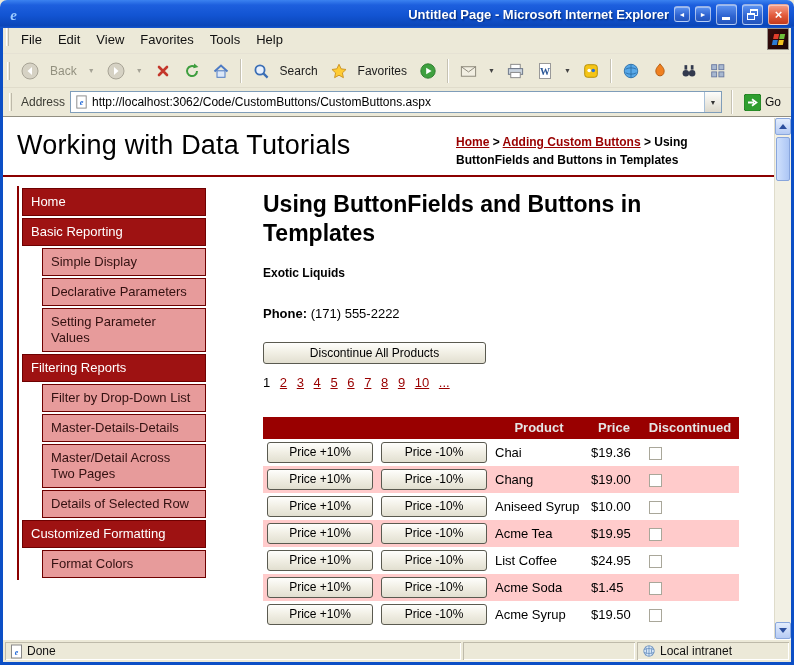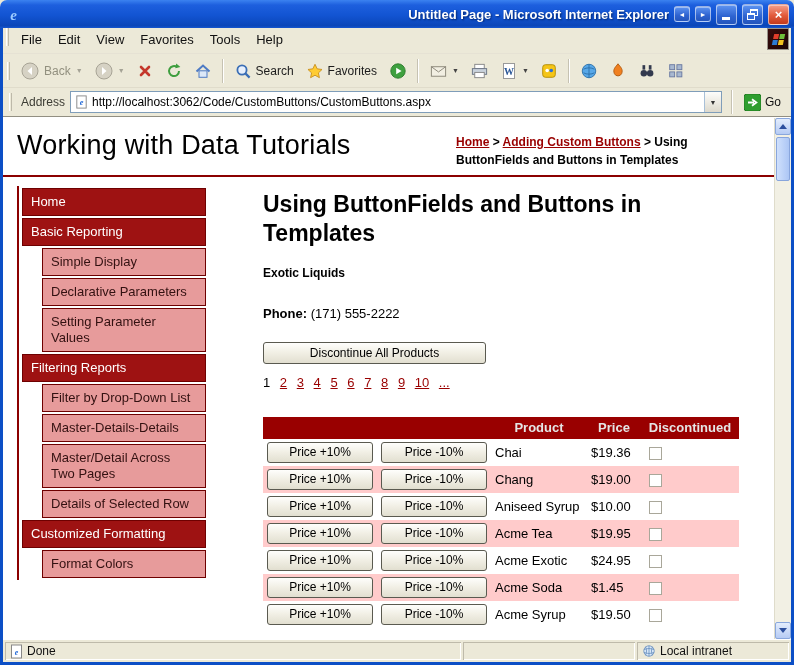--- a/index.html
+++ b/index.html
@@ -37,21 +37,21 @@
   .spring{ flex:1; }
   .winflag{ width:22px; height:22px; background:linear-gradient(135deg,#3A0D0D,#1C0404); border:1px solid #97938A;
     display:flex; align-items:center; justify-content:center; }
   .flag{ display:grid; grid-template-columns:5px 5px; grid-template-rows:5px 5px; gap:1px; transform:skewX(-12deg); }
   .flag i{ display:block; }
   .flag .f1{ background:#E33E2B; } .flag .f2{ background:#6FBF3A; }
   .flag .f3{ background:#2B7BD4; } .flag .f4{ background:#F2C21F; }
 
   
   .toolbar{ flex:0 0 34px; display:flex; align-items:center; gap:1px; padding:0 3px; border-bottom:1px solid #E0DCCB; }
-  .tool{ display:flex; align-items:center; gap:4px; padding:3px 5px; border-radius:3px; font-size:12px; color:#1c1c1c; }
+  .tool{ display:flex; align-items:center; gap:10px; padding:3px 5px; border-radius:3px; font-size:12px; color:#1c1c1c; }
   .tool .lbl{ padding-right:1px; }
   .tool.disabled{ color:#92907f; }
   .dd{ font-size:7px; color:#444; }
   .dd.dim{ color:#a5a396; }
   .sep{ width:2px; height:24px; border-left:1px solid #C6C2B2; border-right:1px solid #fff; margin:0 4px; }
 
   
   .addressbar{ flex:0 0 27px; display:flex; align-items:center; gap:5px; padding:2px 5px; border-bottom:1px solid #928F82; }
   .addr-label{ font-size:12px; color:#3c3c34; }
   .addr-box{ flex:1; height:22px; background:#fff; border:1px solid #7F9DB9; display:flex; align-items:center; padding-left:3px; }
@@ -398,21 +398,21 @@
                 <tr class="alt">
                   <td class="c-btn"><button class="btn cell-btn">Price +10%</button></td>
                   <td class="c-btn"><button class="btn cell-btn">Price -10%</button></td>
                   <td>Acme Tea</td>
                   <td class="c-price">$19.95</td>
                   <td><input type="checkbox" class="cb" style=""></td>
                 </tr>
                 <tr>
                   <td class="c-btn"><button class="btn cell-btn">Price +10%</button></td>
                   <td class="c-btn"><button class="btn cell-btn">Price -10%</button></td>
-                  <td>Acme Exotic</td>
+                  <td>List Coffee</td>
                   <td class="c-price">$24.95</td>
                   <td><input type="checkbox" class="cb" style=""></td>
                 </tr>
                 <tr class="alt">
                   <td class="c-btn"><button class="btn cell-btn">Price +10%</button></td>
                   <td class="c-btn"><button class="btn cell-btn">Price -10%</button></td>
                   <td>Acme Soda</td>
                   <td class="c-price">$1.45</td>
                   <td><input type="checkbox" class="cb" style=""></td>
                 </tr>

